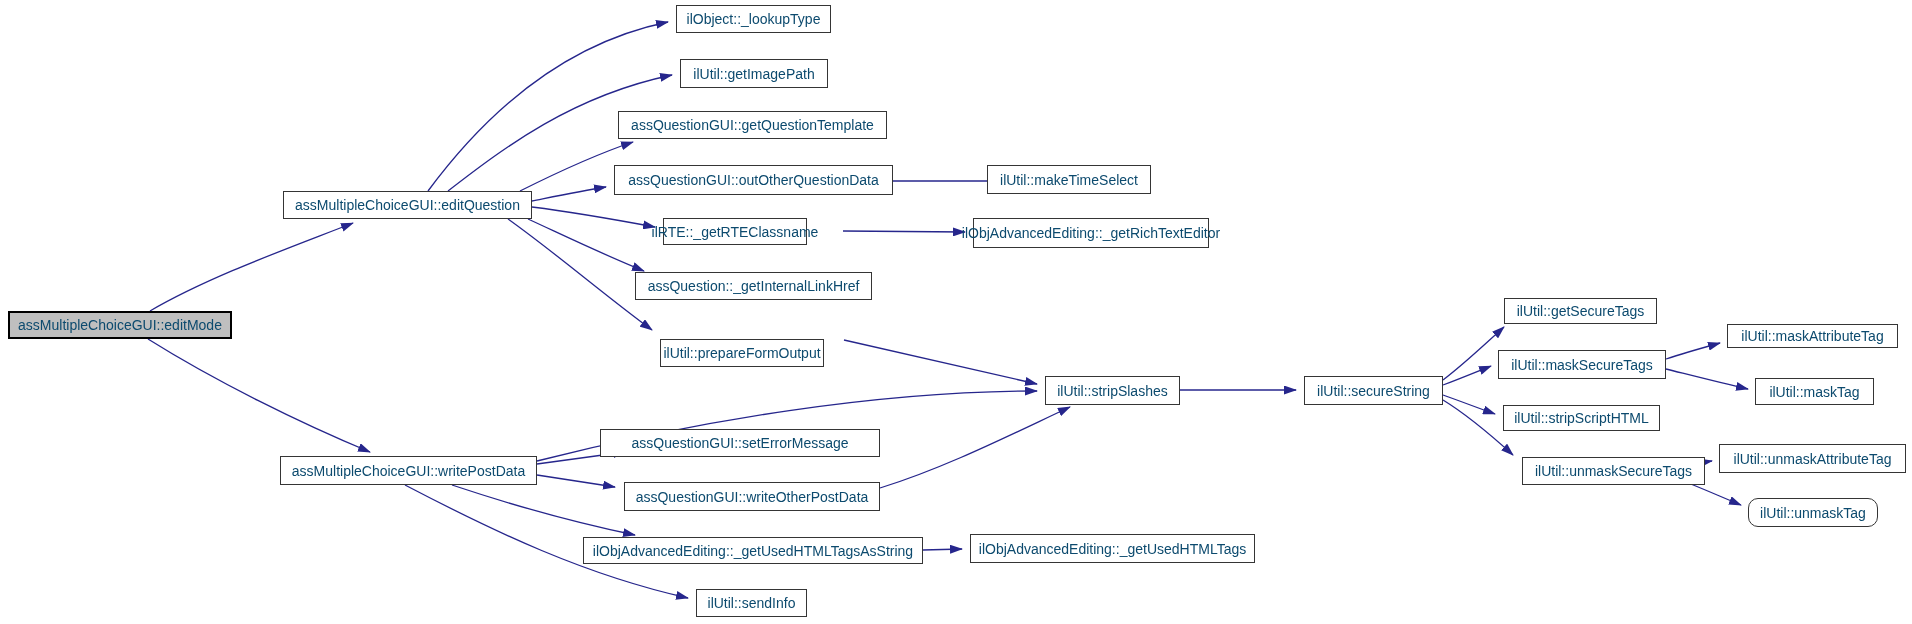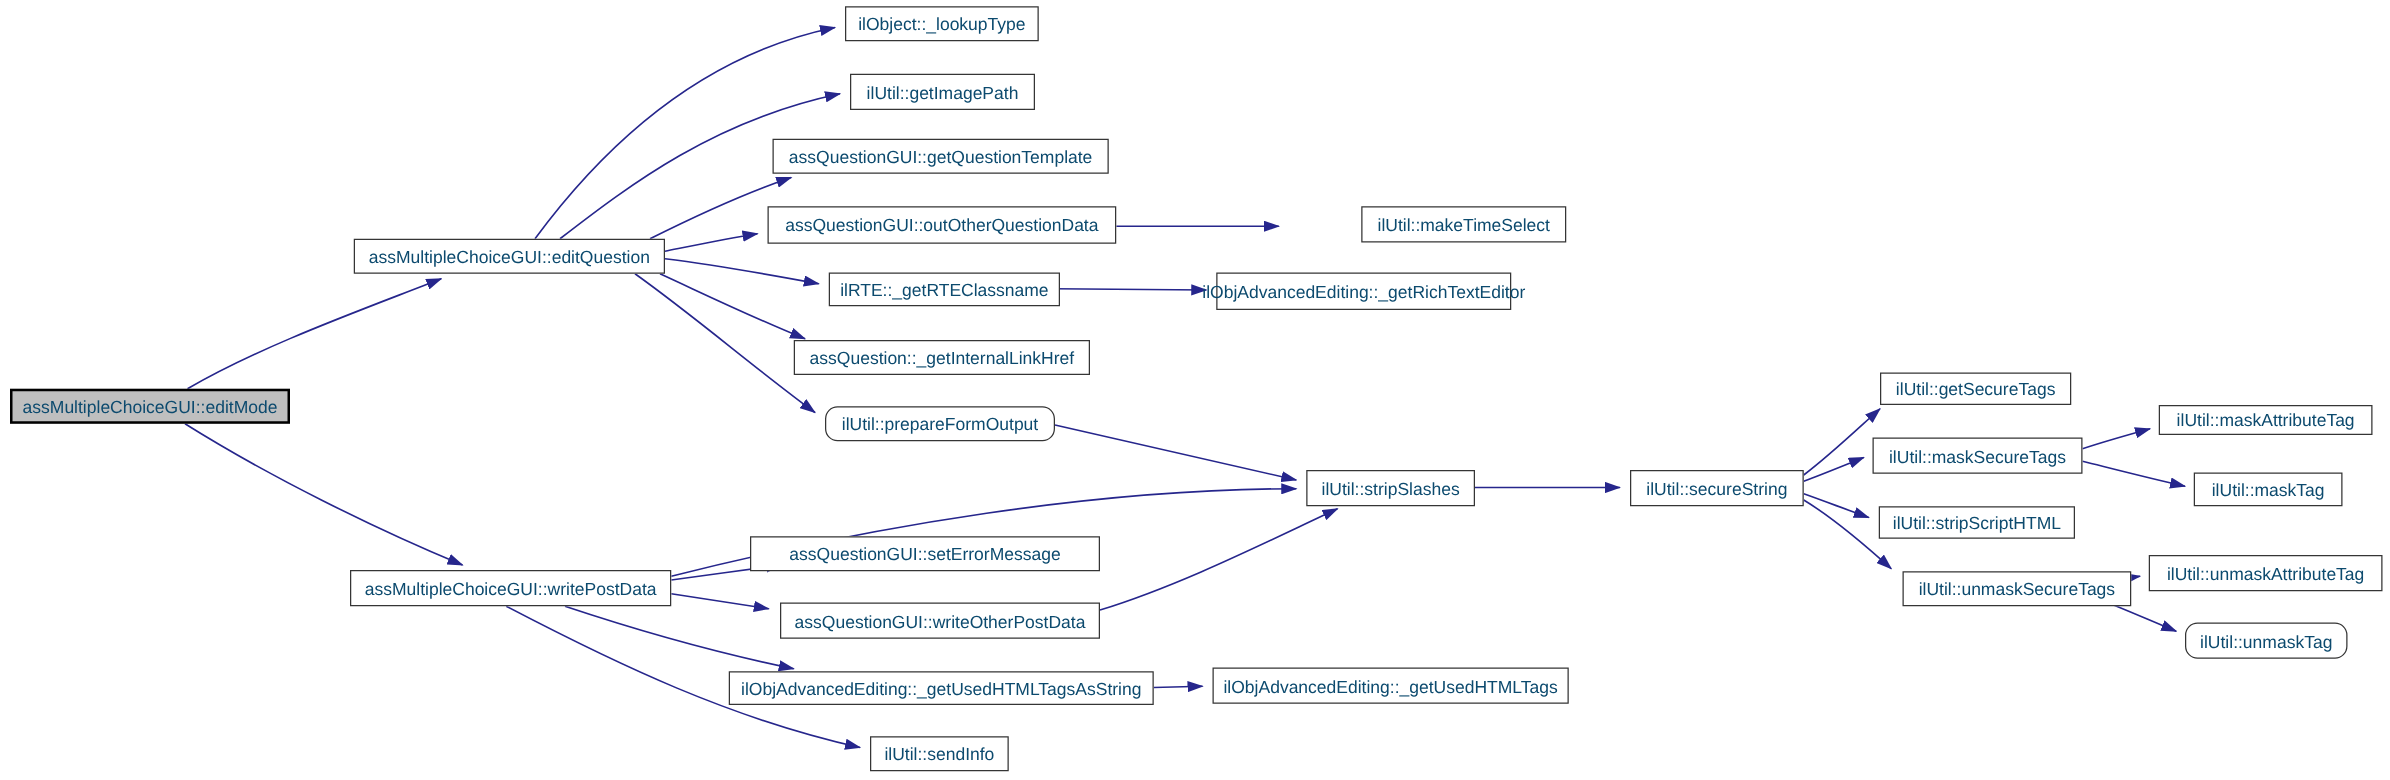--- a/index.html
+++ b/index.html
@@ -73,25 +73,25 @@
   </svg>
 
   <div class="node root" style="left:8px;top:311px;width:224px;height:28px;">assMultipleChoiceGUI::editMode</div>
   <div class="node" style="left:283px;top:191px;width:249px;height:28px;">assMultipleChoiceGUI::editQuestion</div>
   <div class="node" style="left:280px;top:456px;width:257px;height:29px;">assMultipleChoiceGUI::writePostData</div>
 
   <div class="node" style="left:676px;top:5px;width:155px;height:28px;">ilObject::_lookupType</div>
   <div class="node" style="left:680px;top:59px;width:148px;height:29px;">ilUtil::getImagePath</div>
   <div class="node" style="left:618px;top:111px;width:269px;height:28px;">assQuestionGUI::getQuestionTemplate</div>
   <div class="node" style="left:614px;top:165px;width:279px;height:30px;">assQuestionGUI::outOtherQuestionData</div>
-  <div class="node" style="left:663px;top:218px;width:185px;height:27px;">ilRTE::_getRTEClassname</div>
+  <div class="node" style="left:663px;top:218px;width:144px;height:27px;">ilRTE::_getRTEClassname</div>
   <div class="node" style="left:635px;top:272px;width:237px;height:28px;">assQuestion::_getInternalLinkHref</div>
-  <div class="node" style="left:660px;top:325px;width:184px;height:28px;border-radius:10px;">ilUtil::prepareFormOutput</div>
+  <div class="node" style="left:660px;top:339px;width:164px;height:28px;">ilUtil::prepareFormOutput</div>
 
-  <div class="node" style="left:1089px;top:165px;width:164px;height:29px;">ilUtil::makeTimeSelect</div>
+  <div class="node" style="left:987px;top:165px;width:164px;height:29px;">ilUtil::makeTimeSelect</div>
   <div class="node" style="left:973px;top:218px;width:236px;height:30px;">ilObjAdvancedEditing::_getRichTextEditor</div>
 
   <div class="node" style="left:1045px;top:376px;width:135px;height:29px;">ilUtil::stripSlashes</div>
   <div class="node" style="left:1304px;top:376px;width:139px;height:29px;">ilUtil::secureString</div>
 
   <div class="node" style="left:1504px;top:298px;width:153px;height:26px;">ilUtil::getSecureTags</div>
   <div class="node" style="left:1498px;top:350px;width:168px;height:29px;">ilUtil::maskSecureTags</div>
   <div class="node" style="left:1503px;top:405px;width:157px;height:26px;">ilUtil::stripScriptHTML</div>
   <div class="node" style="left:1490px;top:457px;width:183px;height:28px;margin-left:32px;">ilUtil::unmaskSecureTags</div>
 

